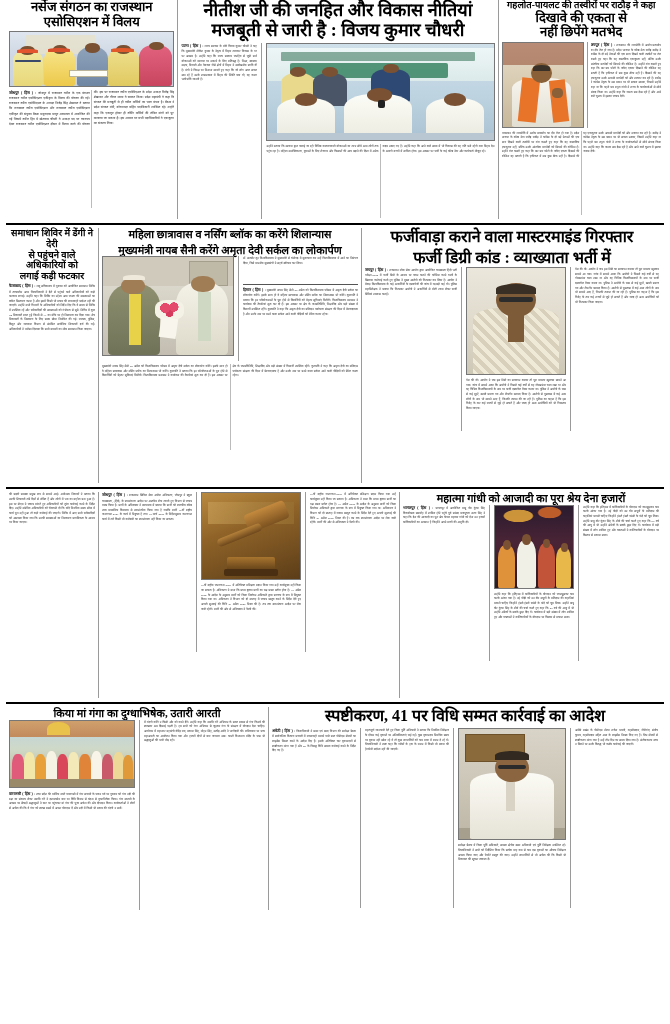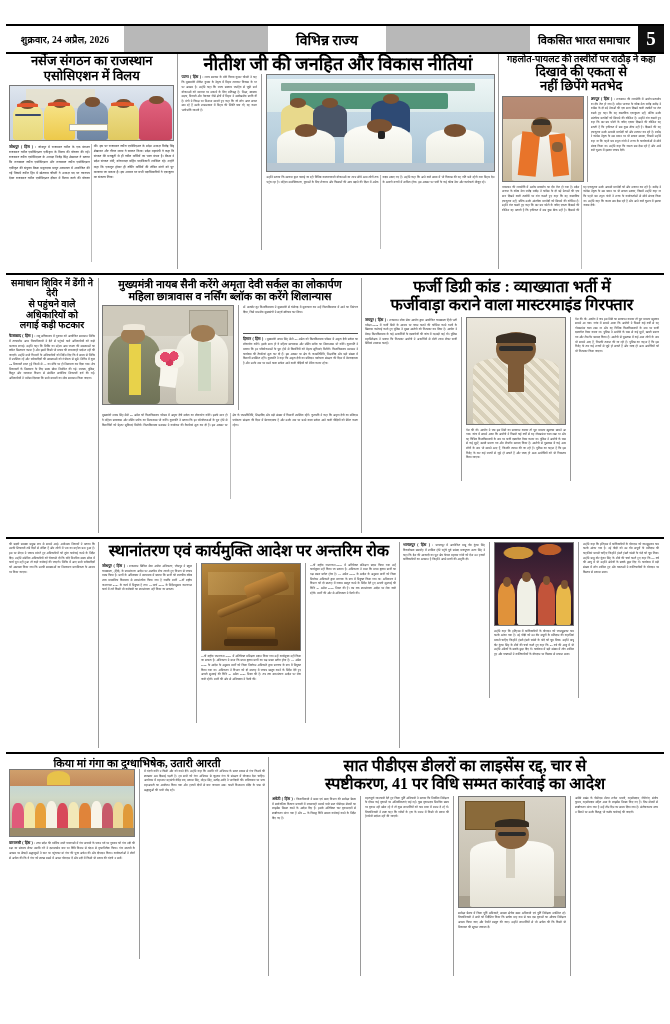--- a/index.html
+++ b/index.html
@@ -74,28 +74,20 @@
   
   .sec { display:flex; }
   .colwrap { padding: 0 3px; }
   .vline { width:1px; background:#9a9a9a; align-self:stretch; }
 </style>
 </head>
 <body>
 
 <div class="page">
 
-  <div class="masthead">
-    <div class="mast-date">शुक्रवार, 24 अप्रैल, 2026</div>
-    <div class="mast-gap"></div>
-    <div class="mast-section">विभिन्न राज्य</div>
-    <div class="mast-gap"></div>
-    <div class="mast-brand">विकसित भारत समाचार</div>
-    <div class="mast-pageno">5</div>
-  </div>
 
   <div class="sec" style="">
 
     <div class="colwrap" style="width:172px;">
       <div class="hl hl-md">नर्सेज संगठन का राजस्थान</div>
       <div class="hl hl-md" style="margin-bottom:2px;">एसोसिएशन में विलय</div>
 
       <div class="photo" style="height:56px;">
         <div class="sky" style="background:linear-gradient(180deg,#dfe6ef 0%,#cfd8e4 42%,#c8d2de 100%);"></div>
 
@@ -125,20 +117,21 @@
 
       <div class="body-col" style="margin-top:3px;column-count:2;column-gap:4px;column-rule:1px solid #bbb;height:118px;">
         <span class="dateline">जोधपुर ( हिंस )</span><span> । </span><span>जोधपुर में राजस्थान नर्सेज के एक संगठन राजस्थान नर्सेज एसोसिएशन एकीकृत के विलय की घोषणा की गई। राजस्थान नर्सेज एसोसिएशन के अध्यक्ष विजेंद्र सिंह शेखावत ने बताया कि राजस्थान नर्सेज एसोसिएशन और राजस्थान नर्सेज एसोसिएशन एकीकृत की संयुक्त बैठक मथुरादास माथुर अस्पताल में आयोजित की गई जिसमें नर्सेज हित में खेताराम चौधरी ने अध्यक्ष पद पर न्यागपत्र देकर राजस्थान नर्सेज एसोसिएशन दौसाा में विलय करने की घोषणा की। इस पर राजस्थान नर्सेज एसोसिएशन के प्रदेश अध्यक्ष विजेंद्र सिंह शेखावत और नीरज व्यास ने स्वागत किया। प्रदेश महामंत्री ने कहा कि संगठन की मजबूती से ही नर्सेज कर्मियों का भला संभव है। बैठक में प्रदेश संगठन मंत्री, कोषाध्यक्ष सहित पदाधिकारी उपस्थित रहे। उन्होंने कहा कि एकजुट होकर ही नर्सिंग कर्मियों की लंबित मांगों को पूरा करवाया जा सकता है। इस अवसर पर सभी पदाधिकारियों ने एकजुटता का संकल्प लिया।</span>
       </div>
     </div>
 
     <div class="vline"></div>
 
     <div class="colwrap" style="width:320px;">
       <div class="hl hl-xl">नीतीश जी की जनहित और विकास नीतियां</div>
+      <div class="hl hl-xl" style="margin-bottom:3px;">मजबूती से जारी है : विजय कुमार चौधरी</div>
 
       <div style="display:flex;gap:4px;">
         <div style="width:76px;">
           <div class="body-col tiny" style="height:176px;">
             <span class="dateline">पटना ( हिंस )</span><span> । </span><span>राज्य सरकार के मंत्री विजय कुमार चौधरी ने कहा कि मुख्यमंत्री नीतीश कुमार के नेतृत्व में बिहार लगातार विकास के पथ पर अग्रसर है। उन्होंने कहा कि राज्य सरकार जनहित से जुड़ी सभी योजनाओं को धरातल पर उतारने के लिए प्रतिबद्ध है। शिक्षा, स्वास्थ्य, सड़क, बिजली और पेयजल जैसे क्षेत्रों में बिहार ने उल्लेखनीय प्रगति की है। मंत्री ने विपक्ष पर निशाना साधते हुए कहा कि जो लोग आज सवाल उठा रहे हैं उनके शासनकाल में बिहार की स्थिति क्या थी, यह जनता भलीभांति जानती है।</span>
           </div>
         </div>
         <div class="vline"></div>
         <div style="flex:1;">
           <div class="photo" style="height:98px;">
@@ -214,22 +207,22 @@
       <div class="hl hl-xs">से पहुंचने वाले अधिकारियों को</div>
       <div class="hl hl-xs" style="margin-bottom:2px;">लगाई कड़ी फटकार</div>
       <div class="body-col tiny" style="height:200px;">
         <span class="dateline">फैजाबाद ( हिंस )</span><span> । </span><span>राघु सचिवालय में गुरुवार को आयोजित समाधान शिविर में तत्कालीन अपर जिलाधिकारी ने देरी से पहुंचने वाले अधिकारियों को कड़ी फटकार लगाई। उन्होंने कहा कि शिविर का उद्देश्य आम जनता की समस्याओं का त्वरित निस्तारण करना है और इसमें किसी भी प्रकार की लापरवाही बर्दाश्त नहीं की जाएगी। उन्होंने सभी विभागों के अधिकारियों को निर्देश दिए कि वे समय से शिविर में उपस्थित रहें और फरियादियों की समस्याओं को गंभीरता से सुनें। शिविर में कुल 84 शिकायतें प्राप्त हुईं जिनमें से 37 का मौके पर ही निस्तारण कर दिया गया। शेष शिकायतों के निस्तारण के लिए समय सीमा निर्धारित की गई। राजस्व, पुलिस, विद्युत और जलकल विभाग से संबंधित सर्वाधिक शिकायतें दर्ज की गईं। अधिकारियों ने भरोसा दिलाया कि सभी मामलों का शीघ्र समाधान किया जाएगा।</span>
       </div>
     </div>
 
     <div class="vline"></div>
 
     <div class="colwrap" style="width:262px;">
+      <div class="hl hl-sm" style="margin-bottom:3px;">महिला छात्रावास व नर्सिंग ब्लॉक का करेंगे शिलान्यास</div>
       <div class="hl hl-sm">मुख्यमंत्री नायब सैनी करेंगे अमृता देवी सर्कल का लोकार्पण</div>
-      <div class="hl hl-sm" style="margin-bottom:3px;">महिला छात्रावास व नर्सिंग ब्लॉक का करेंगे शिलान्यास</div>
 
       <div style="display:flex;gap:4px;">
         <div style="width:132px;">
           <div class="photo" style="height:100px;">
             <div class="sky" style="background:linear-gradient(180deg,#e3e0d6 0%,#d3cfc2 55%,#c2bdb0 100%);"></div>
             <div style="position:absolute;left:0;top:0;width:100%;height:30%;background:#cfcabc;"></div>
             <div style="position:absolute;right:4%;top:4%;width:30%;height:26%;background:#bfb9a8;border:1px solid #a49e8d;"></div>
 
             <div class="fig" style="left:4%;width:40%;height:72%;background:linear-gradient(180deg,#8e9070,#6f7257);"></div>
             <div class="head" style="left:14%;bottom:62%;width:18%;height:17%;background:#a07d55;"></div>
@@ -258,22 +251,22 @@
       </div>
 
       <div class="body-col tiny" style="margin-top:3px;column-count:2;column-gap:5px;column-rule:1px solid #bbb;height:86px;">
         <span>मुख्यमंत्री नायब सिंह सैनी 25 अप्रैल को विश्वविद्यालय परिसर में अमृता देवी सर्कल का लोकार्पण करेंगे। इसके साथ ही वे महिला छात्रावास और नर्सिंग ब्लॉक का शिलान्यास भी करेंगे। कुलपति ने बताया कि इन परियोजनाओं के पूरा होने से विद्यार्थियों को बेहतर सुविधाएं मिलेंगी। विश्वविद्यालय प्रशासन ने कार्यक्रम की तैयारियां शुरू कर दी हैं। इस अवसर पर क्षेत्र के जनप्रतिनिधि, शिक्षाविद और बड़ी संख्या में विद्यार्थी उपस्थित रहेंगे। कुलपति ने कहा कि अमृता देवी का बलिदान पर्यावरण संरक्षण की दिशा में प्रेरणादायक है और उनके नाम पर बनने वाला सर्कल आने वाली पीढ़ियों को प्रेरित करता रहेगा।</span>
       </div>
     </div>
 
     <div class="vline"></div>
 
     <div class="colwrap" style="width:300px;">
+      <div class="hl hl-lg" style="margin-bottom:3px;">फर्जीवाड़ा कराने वाला मास्टरमाइंड गिरफ्तार</div>
       <div class="hl hl-lg">फर्जी डिग्री कांड : व्याख्याता भर्ती में</div>
-      <div class="hl hl-lg" style="margin-bottom:3px;">फर्जीवाड़ा कराने वाला मास्टरमाइंड गिरफ्तार</div>
 
       <div style="display:flex;gap:4px;">
         <div style="width:92px;">
           <div class="body-col tiny" style="height:164px;">
             <span class="dateline">जयपुर ( हिंस )</span><span> । </span><span>राजस्थान लोक सेवा आयोग द्वारा आयोजित व्याख्याता-हिंदी भर्ती परीक्षा-2022 में फर्जी डिग्री के आधार पर चयन कराने की कोशिश करने वालों के खिलाफ कार्रवाई करते हुए पुलिस ने मुख्य आरोपी को गिरफ्तार कर लिया है। आयोग ने मेवाड़ विश्वविद्यालय के कई अभ्यर्थियों के दस्तावेजों की जांच में गड़बड़ी पाई थी। पुलिस महानिरीक्षक ने बताया कि गिरफ्तार आरोपी ने अभ्यर्थियों से मोटी रकम लेकर फर्जी डिग्रियां उपलब्ध कराईं।</span>
           </div>
         </div>
         <div class="vline"></div>
         <div style="width:100px;">
           <div class="photo" style="height:108px;">
@@ -304,21 +297,20 @@
 
     <div class="colwrap" style="width:92px;">
       <div class="body-col tiny" style="height:206px;">
         <span>की बढ़ती समस्या प्रमुख रूप से सामने आई। अधीनस्थ निकायों ने बताया कि उनकी शिकायतें लंबे दिनों से लंबित हैं और लोगों में भय का माहौल बना हुआ है। इस पर डीएम ने जवाब मांगते हुए अधिकारियों को तुरंत कार्रवाई करने के निर्देश दिए। उन्होंने संबंधित अधिकारियों को चेतावनी दी कि यदि निर्धारित समय सीमा में कार्य पूरा नहीं हुआ तो कड़ी कार्रवाई की जाएगी। शिविर में आए सभी फरियादियों को आश्वस्त किया गया कि उनकी समस्याओं का निराकरण प्राथमिकता के आधार पर किया जाएगा।</span>
       </div>
     </div>
 
     <div class="vline"></div>
 
     <div class="colwrap" style="width:300px;">
-      <div class="hl hl-lg" style="margin-bottom:3px;">स्थानांतरण एवं कार्यमुक्ति आदेश पर अन्तरिम रोक</div>
 
       <div style="display:flex;gap:4px;">
         <div style="width:90px;">
           <div class="body-col tiny" style="height:160px;">
             <span class="dateline">जोधपुर ( हिंस )</span><span> । </span><span>राजस्थान सिविल सेवा अपील अधिकरण, जोधपुर ने स्कूल व्याख्याता, (हिंदी) के स्थानांतरण आदेश पर अन्तरिम रोक लगाते हुए विभाग से जवाब तलब किया है। प्रार्थी के अधिवक्ता ने न्यायालय में बताया कि प्रार्थी को राजकीय वरिष्ठ उच्च माध्यमिक विद्यालय से स्थानांतरित किया गया है जबकि प्रार्थी 16वीं राष्ट्रीय जनगणना-2027 के कार्य में नियुक्त है तथा 12 मार्च 2026 के निर्देशानुसार जनगणना कार्य में लगे किसी भी कर्मचारी का स्थानांतरण नहीं किया जा सकता।</span>
           </div>
         </div>
         <div class="vline"></div>
         <div style="width:100px;">
           <div class="photo" style="height:88px;">
@@ -341,20 +333,21 @@
           <div class="body-col tiny" style="height:160px;">
             <span>16वीं राष्ट्रीय जनगणना-2027 में अतिरिक्त प्रशिक्षण प्रदान किया गया उन्हें कार्यमुक्त नहीं किया जा सकता है। अधिकरण ने माना कि प्रथम दृष्टया प्रार्थी का पक्ष प्रबल प्रतीत होता है। 01 अप्रैल 2026 के आदेश के अनुसार प्रार्थी को जिला निर्वाचन अधिकारी द्वारा प्रगणक के रूप में नियुक्त किया गया था। अधिकरण ने विभाग को दो सप्ताह में जवाब प्रस्तुत करने के निर्देश देते हुए अगली सुनवाई की तिथि 21 अप्रैल 2026 नियत की है। तब तक स्थानांतरण आदेश पर रोक जारी रहेगी। प्रार्थी की ओर से अधिवक्ता ने पैरवी की।</span>
           </div>
         </div>
       </div>
     </div>
 
     <div class="vline"></div>
 
     <div class="colwrap" style="width:262px;">
+      <div class="hl hl-sm">महात्मा गांधी को आजादी का पूरा श्रेय देना हजारों</div>
 
       <div style="display:flex;gap:4px;">
         <div style="width:82px;">
           <div class="body-col tiny" style="height:156px;">
             <span class="dateline">भागलपुर ( हिंस )</span><span> । </span><span>भागलपुर में आयोजित बाबू वीर कुंवर सिंह विजयोत्सव समारोह में शामिल होने पहुंचे पूर्व सांसद ब्रजभूषण शरण सिंह ने कहा कि देश की आजादी का पूरा श्रेय केवल महात्मा गांधी को देना उन हजारों क्रांतिकारियों का अपमान है जिन्होंने अपने प्राणों की आहुति दी।</span>
           </div>
         </div>
         <div class="vline"></div>
         <div style="width:80px;">
           <div class="photo" style="height:84px;">
@@ -418,21 +411,20 @@
           <div class="body-col tiny" style="height:190px;">
             <span>में गंदगी करेंगे न किसी और को करने देंगे। उन्होंने कहा कि नमामि गंगे अभियान के सतत प्रयास से गंगा किनारे की स्वच्छता अब दिखाई पड़ती है। हम सभी को गंगा अभियान से जुड़कर गंगा के संरक्षण में योगदान देना चाहिए। आयोजन में महानगर महामंत्री वीरेंद्र राय, प्रकाश सिंह, मोहन सिंह, सत्येंद्र आदि ने भागीदारी की। ललितघाट पर भव्य महाआरती का आयोजन किया गया और हजारों दीपों से घाट जगमगा उठा। काशी विश्वनाथ मंदिर के पास भी श्रद्धालुओं की भारी भीड़ रही।</span>
           </div>
         </div>
       </div>
     </div>
 
     <div class="vline"></div>
 
     <div class="colwrap" style="width:392px;">
-      <div class="hl hl-lg">सात पीडीएस डीलरों का लाइसेंस रद्द, चार से</div>
       <div class="hl hl-lg" style="margin-bottom:3px;">स्पष्टीकरण, 41 पर विधि सम्मत कार्रवाई का आदेश</div>
 
       <div style="display:flex;gap:4px;">
         <div style="width:84px;">
           <div class="body-col tiny" style="height:180px;">
             <span class="dateline">अमेठी ( हिंस )</span><span> । </span><span>जिलाधिकारी ने खाद्य एवं रसद विभाग की समीक्षा बैठक में सार्वजनिक वितरण प्रणाली में लापरवाही बरतने वाले सात पीडीएस डीलरों का लाइसेंस निरस्त करने के आदेश दिए हैं। इसके अतिरिक्त चार दुकानदारों से स्पष्टीकरण मांगा गया है और 28 के विरुद्ध विधि सम्मत कार्रवाई करने के निर्देश दिए गए हैं।</span>
           </div>
         </div>
         <div class="vline"></div>
         <div style="width:84px;">

